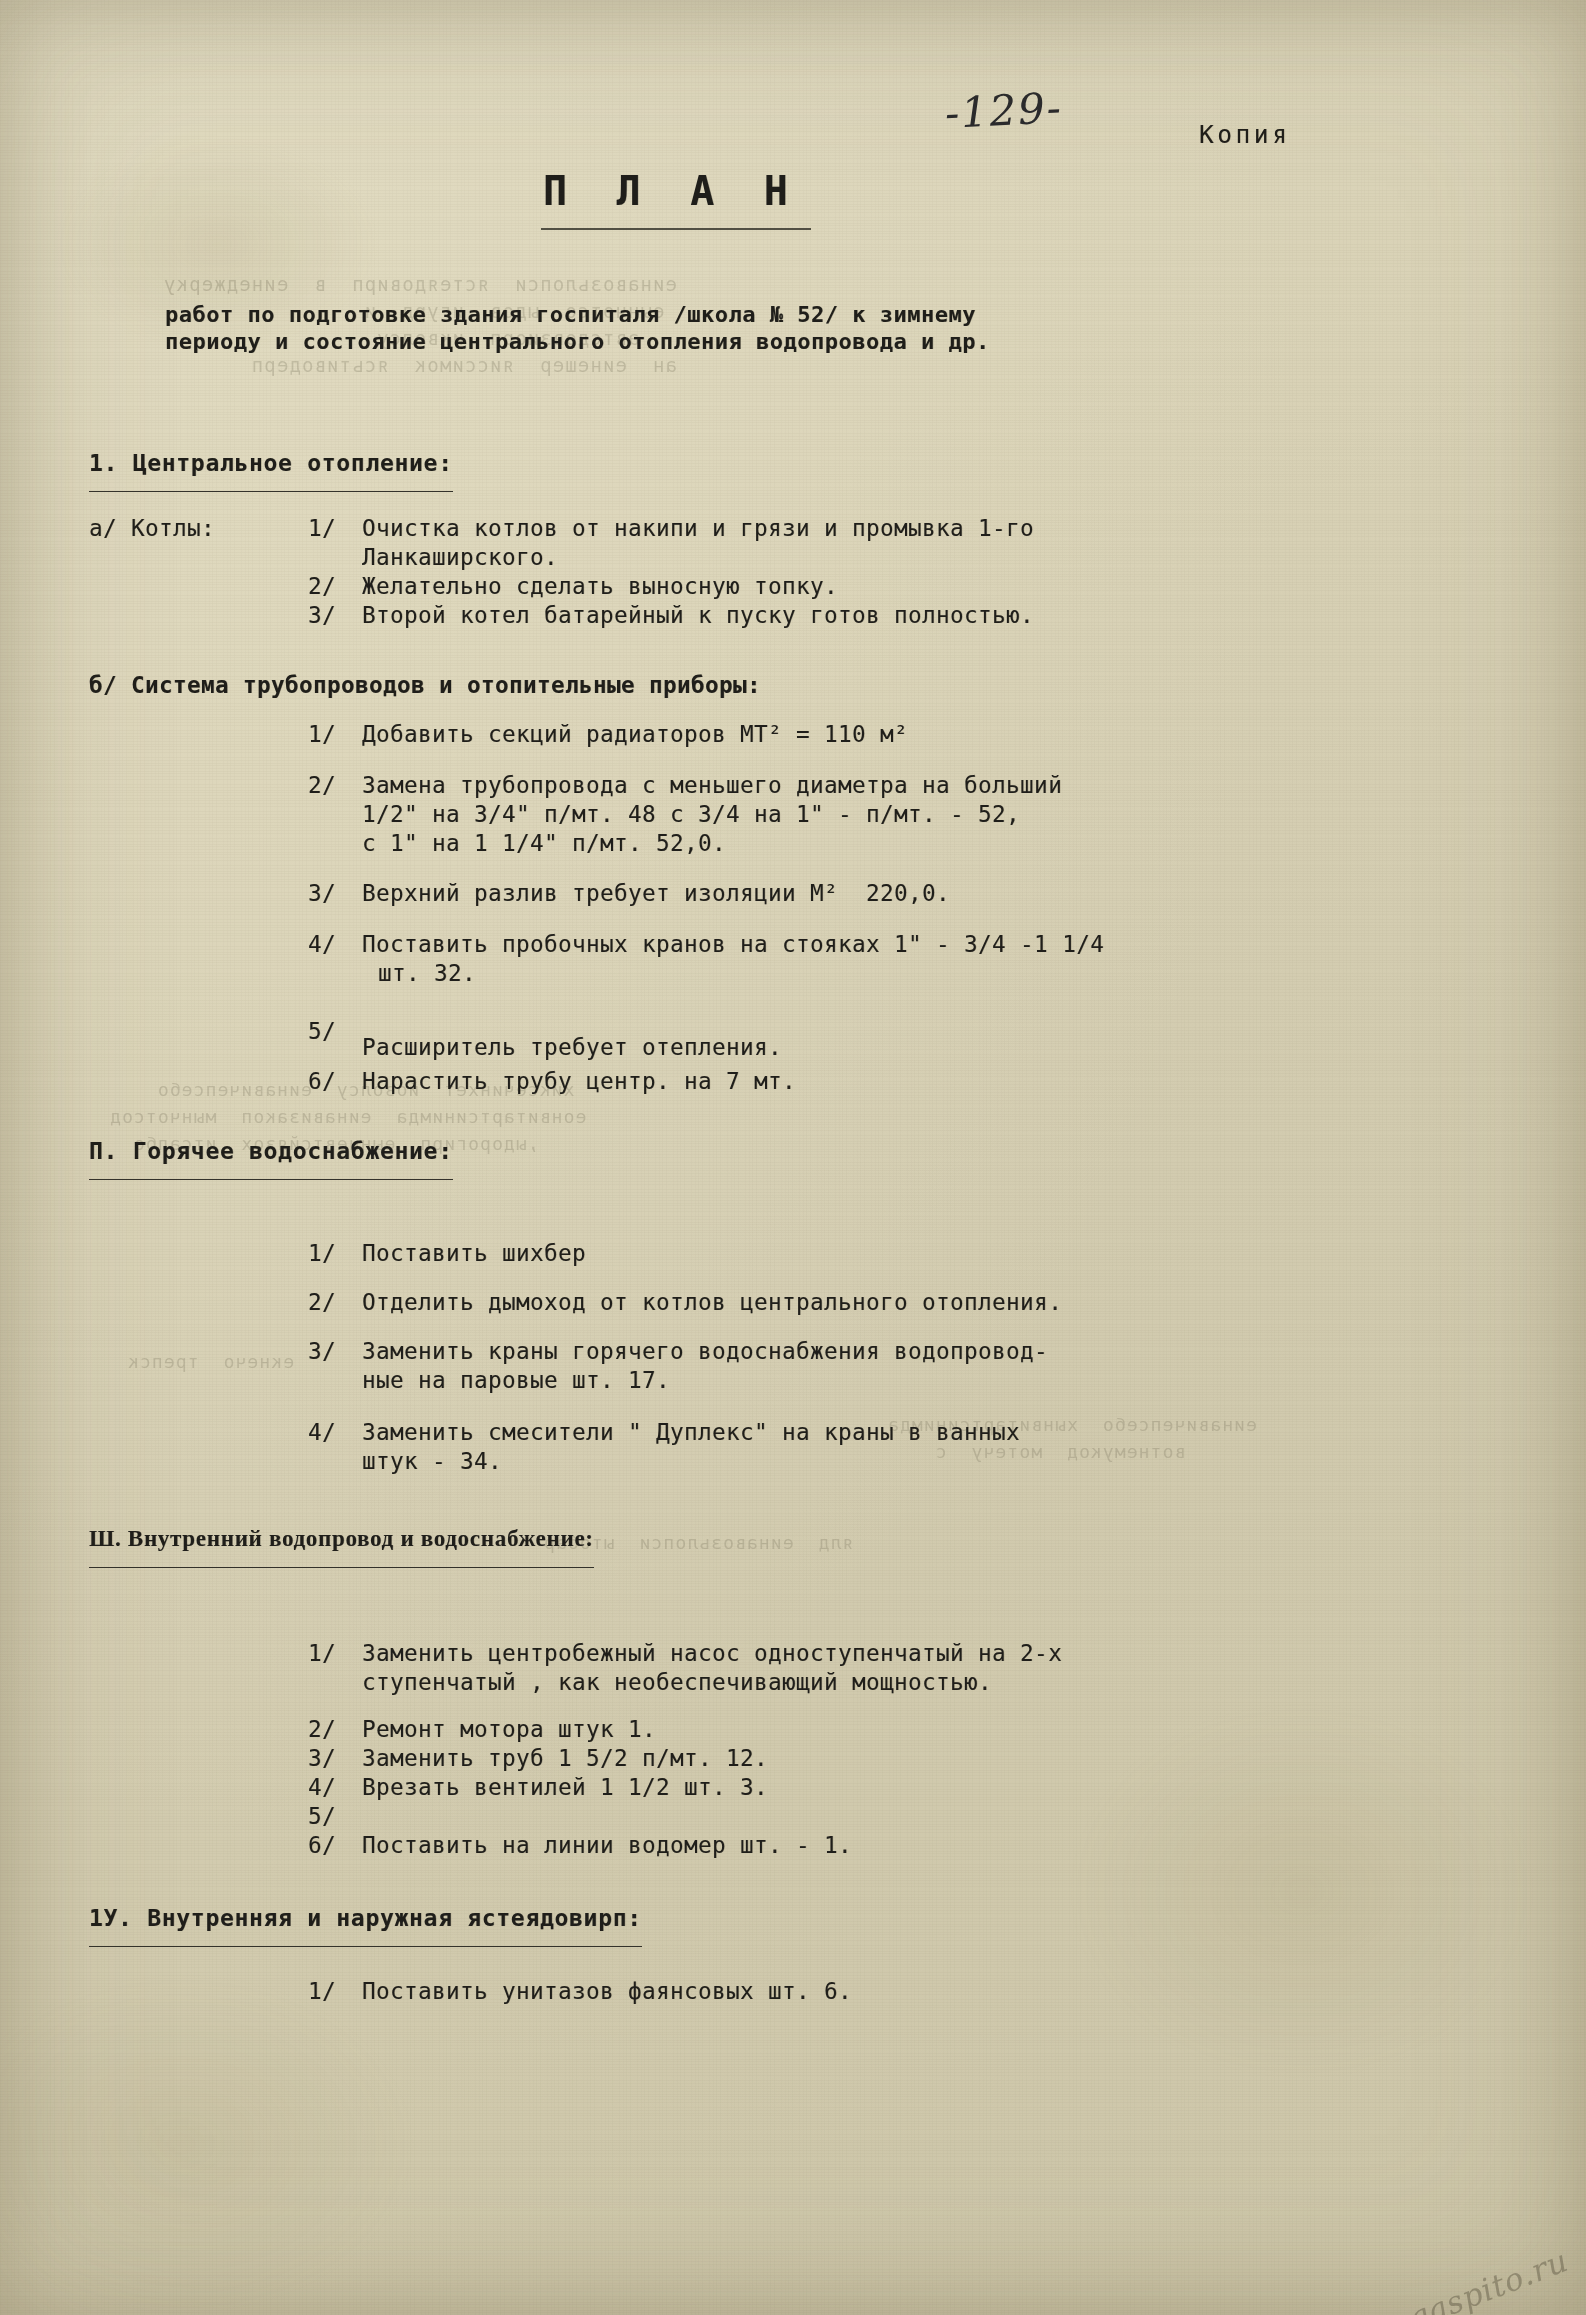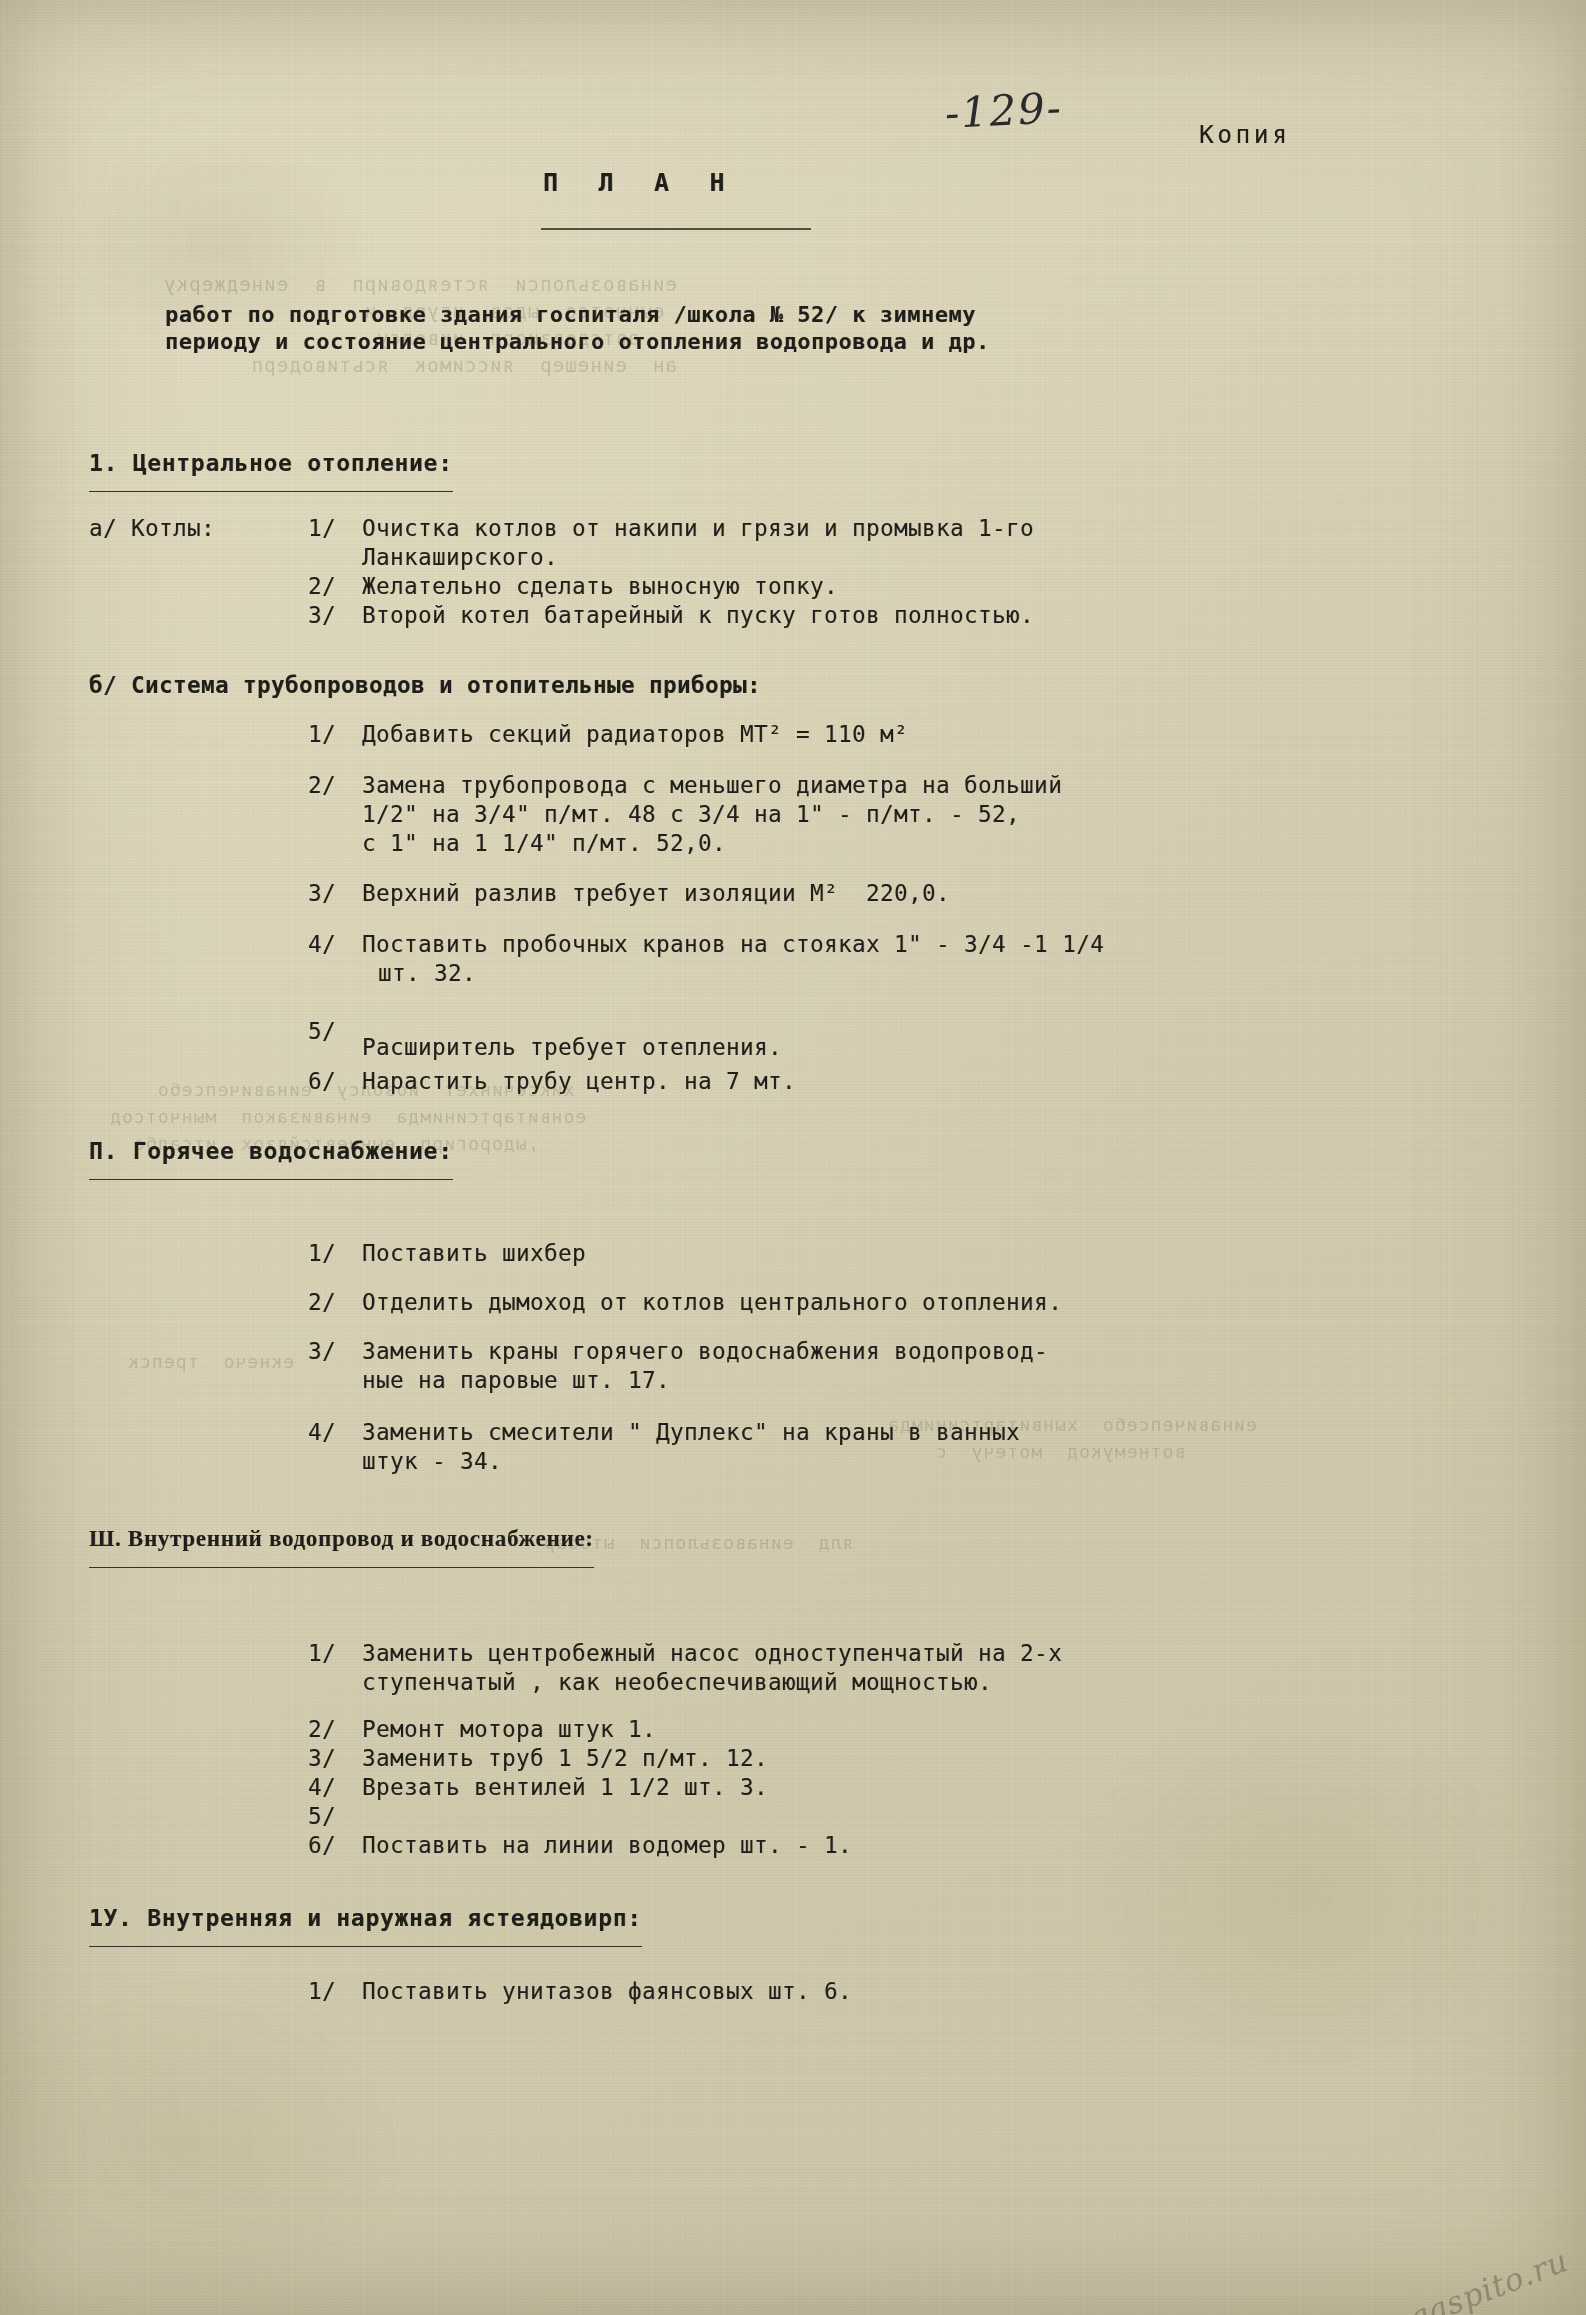--- a/index.html
+++ b/index.html
@@ -83,21 +83,21 @@
     font-style: italic;
     color: #2a2a2c;
     transform: rotate(-3deg);
     letter-spacing: 1.8px;
     text-shadow: none;
   }
 
   .t-kopia { font-size: 24.4px; letter-spacing: 3.6px; }
 
   .t-plan {
-    font-size: 25px;
+    font-size: 40px;
     letter-spacing: 12.7px;
     font-weight: bold;
   }
   .rule {
     position: absolute;
     height: 1.8px;
     background: #3a382f;
     opacity: 0.85;
   }
 

